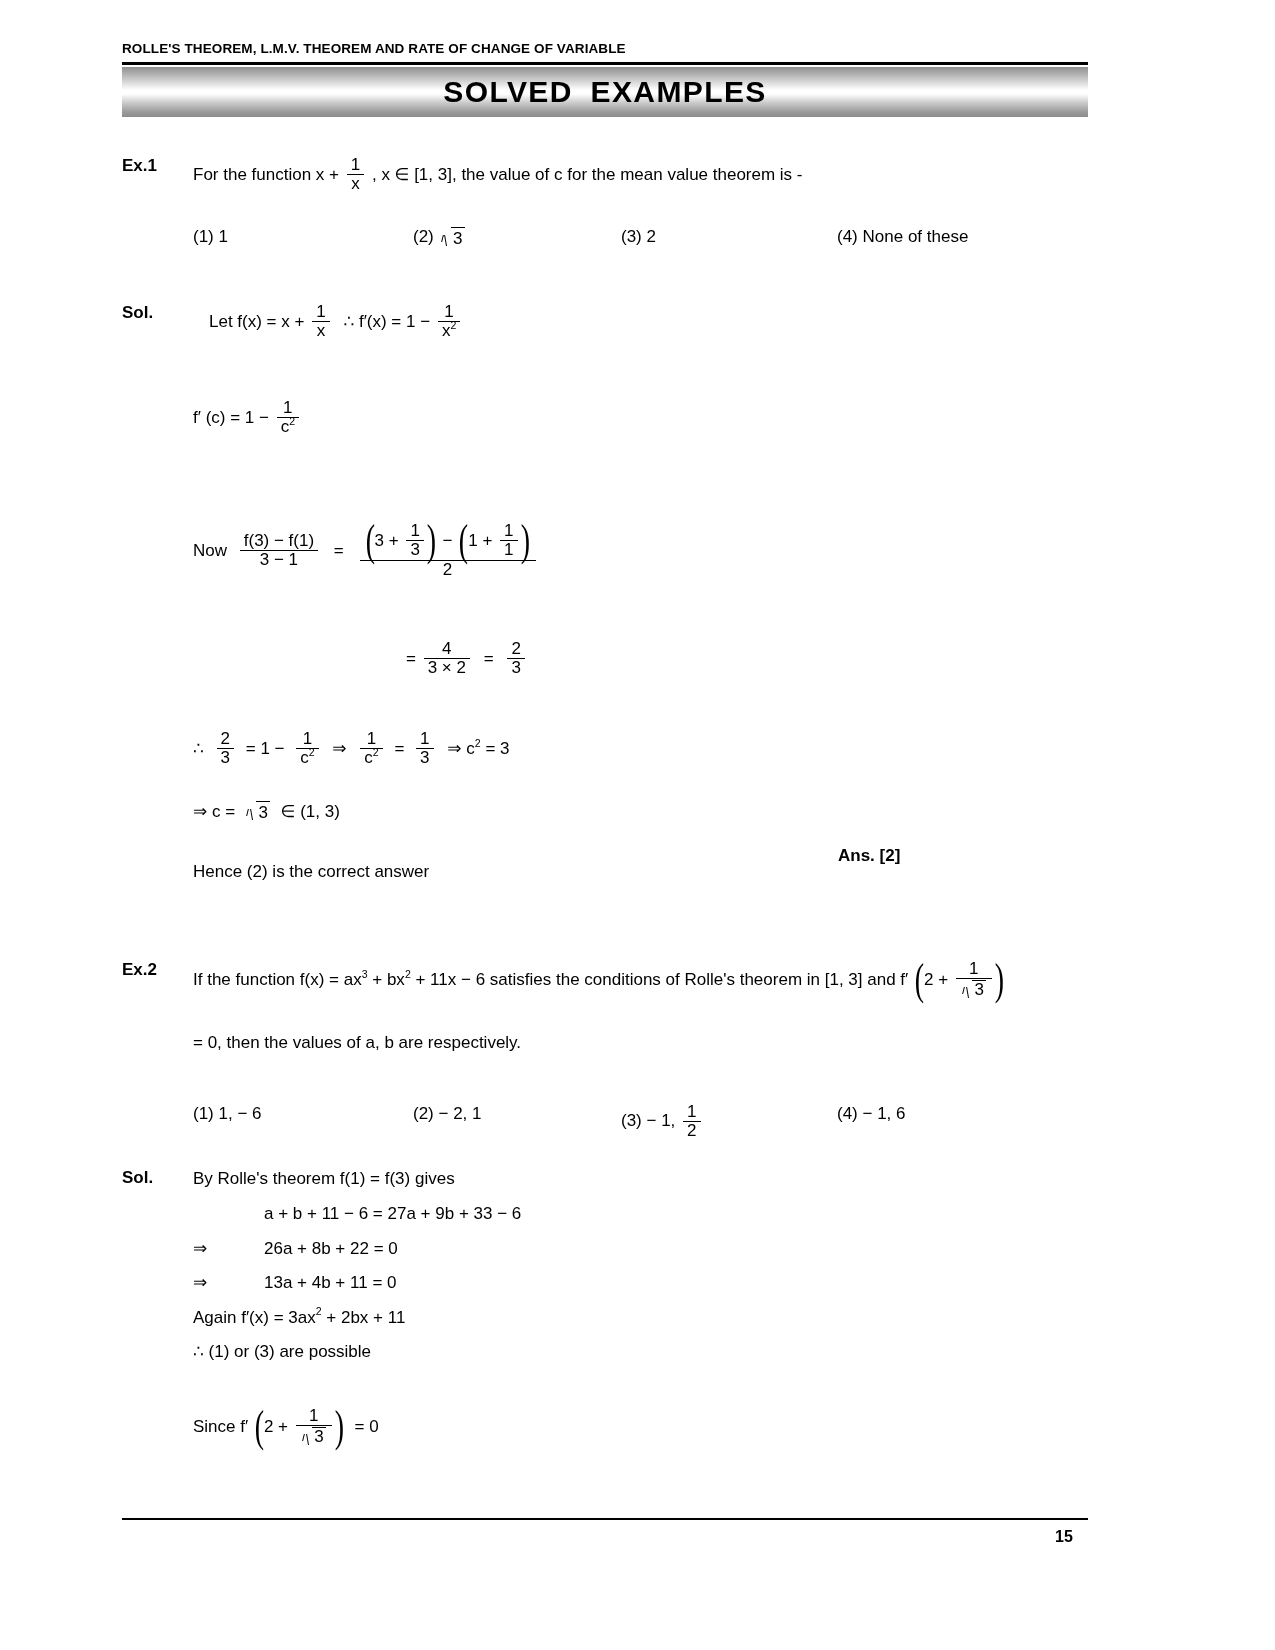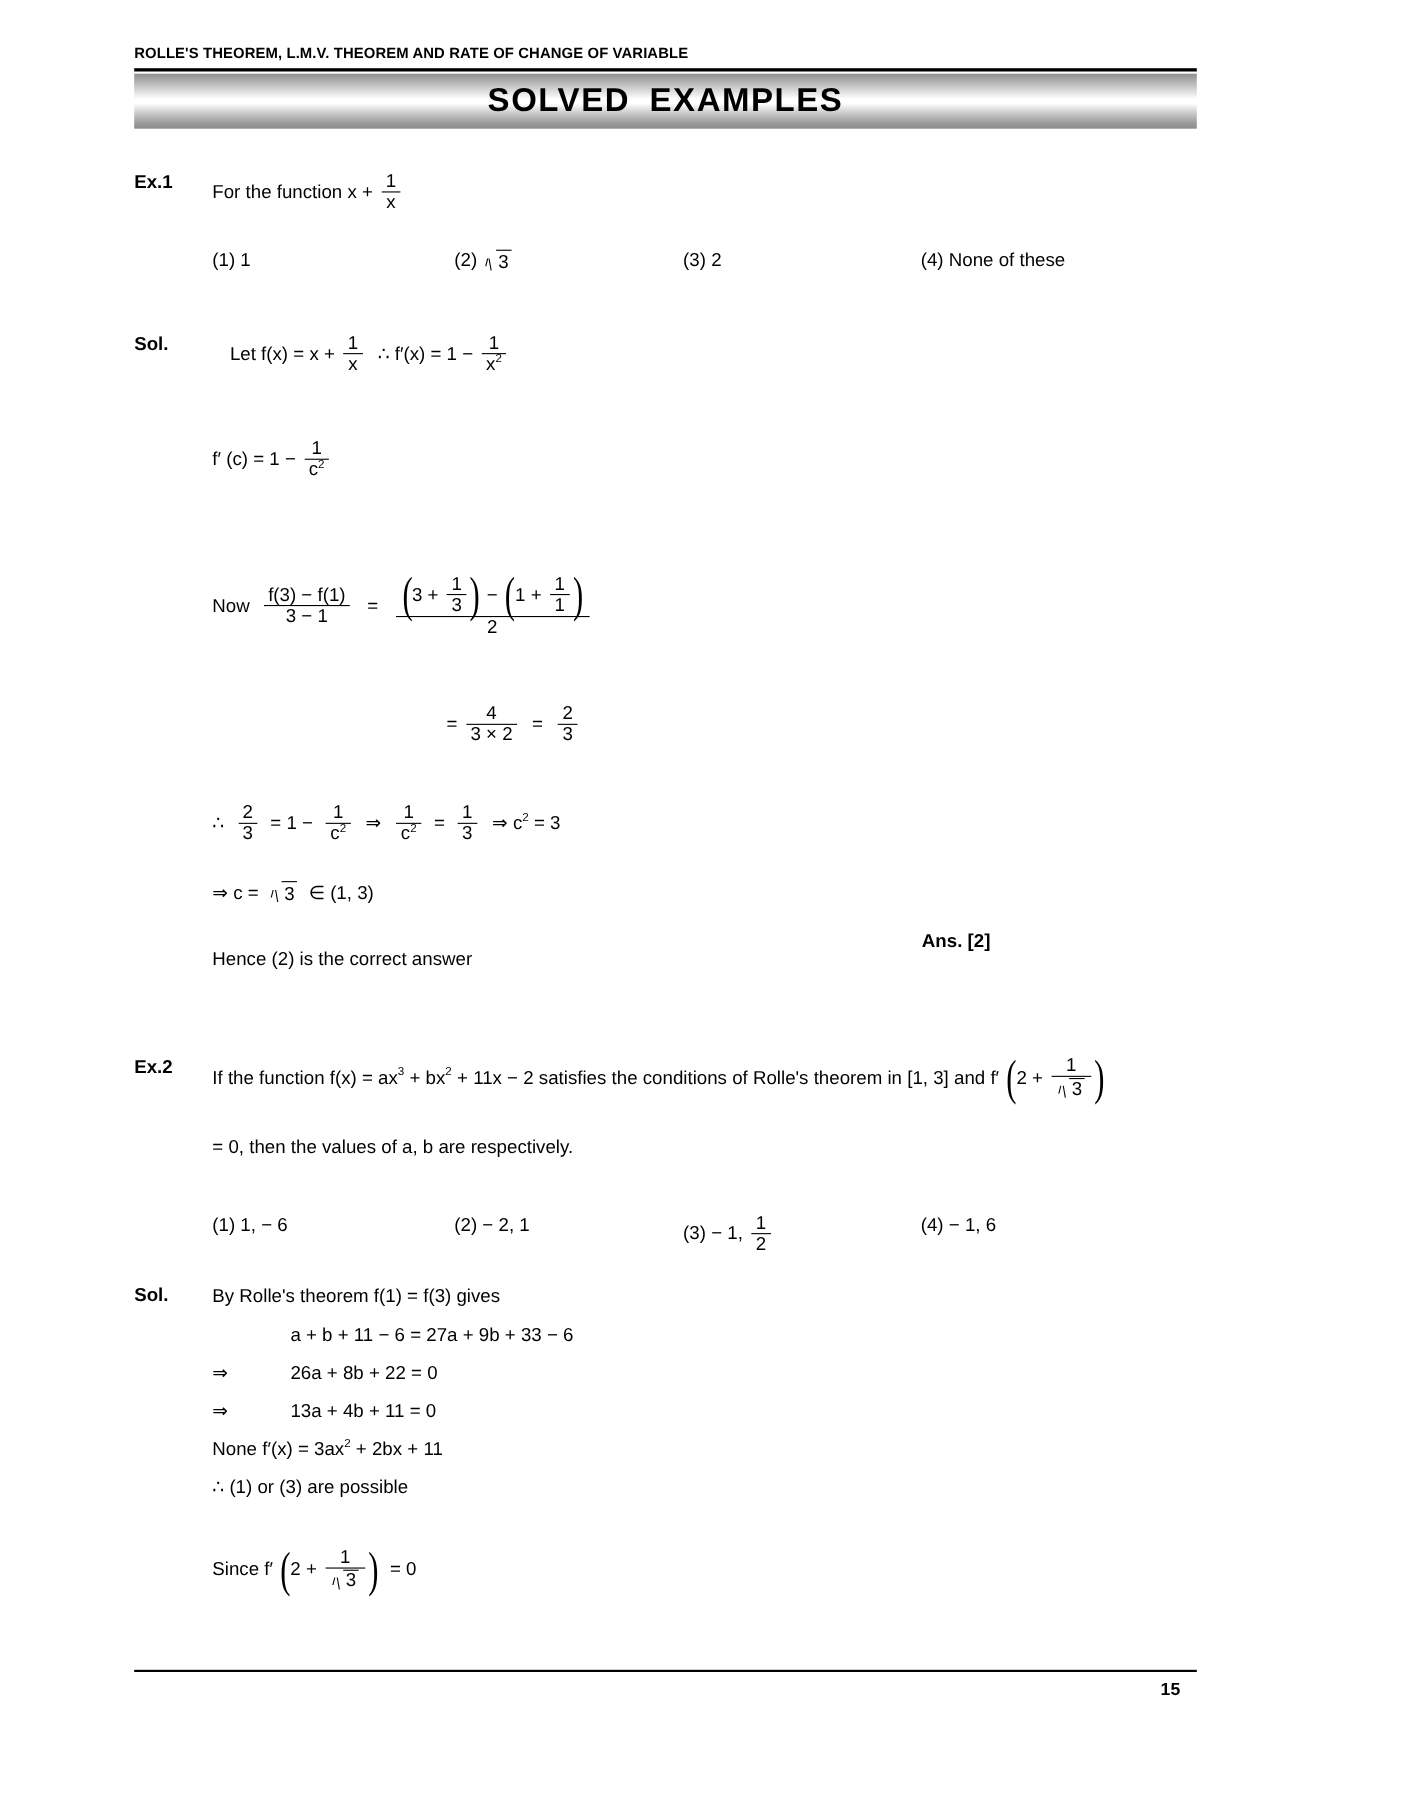--- a/index.html
+++ b/index.html
@@ -231,20 +231,21 @@
   </div>
 
   <div class="lbl" id="ex1-label">Ex.1</div>
 
   <div class="blk" id="ex1-stem">
     <span class="m">For the function x +</span>
     <span class="frac">
       <span class="num">1</span>
       <span class="den">x</span>
     </span>
+    <span class="m">, x ∈ [1, 3], the value of c for the mean value theorem is -</span>
   </div>
 
   <div class="blk" id="ex1-opts">
     <span id="ex1-opt1">
       <span>(1)</span>
       <span>1</span>
     </span>
     <span id="ex1-opt2">
       <span>(2)</span>
       <span class="sqrt"><span class="rad">3</span></span>
@@ -364,21 +365,21 @@
   </div>
 
   <div class="blk" id="sol1-l7">Hence (2) is the correct answer</div>
   <div class="blk bold" id="sol1-ans">Ans. [2]</div>
 
   <div class="lbl" id="ex2-label">Ex.2</div>
 
   <div class="blk" id="ex2-stem">
     <span class="m">If the function f(x) = ax</span><sup class="e">3</sup>
     <span class="m">+ bx</span><sup class="e">2</sup>
-    <span class="m">+ 11x − 2 satisfies the conditions of Rolle's theorem in [1, 3] and f′</span>
+    <span class="m">+ 11x − 6 satisfies the conditions of Rolle's theorem in [1, 3] and f′</span>
     <span class="bigparen">
       <span class="pl">(</span>
       <span class="inner">
         <span class="m">2 +</span>
         <span class="frac">
           <span class="num">1</span>
           <span class="den"><span class="sqrt"><span class="rad">3</span></span></span>
         </span>
       </span>
       <span class="pr">)</span>
@@ -413,21 +414,21 @@
   <div class="lbl" id="sol2-label">Sol.</div>
 
   <div class="blk" id="sol2-l1">By Rolle's theorem f(1) = f(3) gives</div>
   <div class="blk" id="sol2-l2">a + b + 11 − 6 = 27a + 9b + 33 − 6</div>
   <div class="blk" id="sol2-l3a">⇒</div>
   <div class="blk" id="sol2-l3b">26a + 8b + 22 = 0</div>
   <div class="blk" id="sol2-l4a">⇒</div>
   <div class="blk" id="sol2-l4b">13a + 4b + 11 = 0</div>
 
   <div class="blk" id="sol2-l5">
-    <span class="m">None f′(x) = 3ax</span><sup class="e">2</sup>
+    <span class="m">Again f′(x) = 3ax</span><sup class="e">2</sup>
     <span class="m">+ 2bx + 11</span>
   </div>
 
   <div class="blk" id="sol2-l6">∴ (1) or (3) are possible</div>
 
   <div class="blk" id="sol2-l7">
     <span class="m">Since f′</span>
     <span class="bigparen">
       <span class="pl">(</span>
       <span class="inner">

